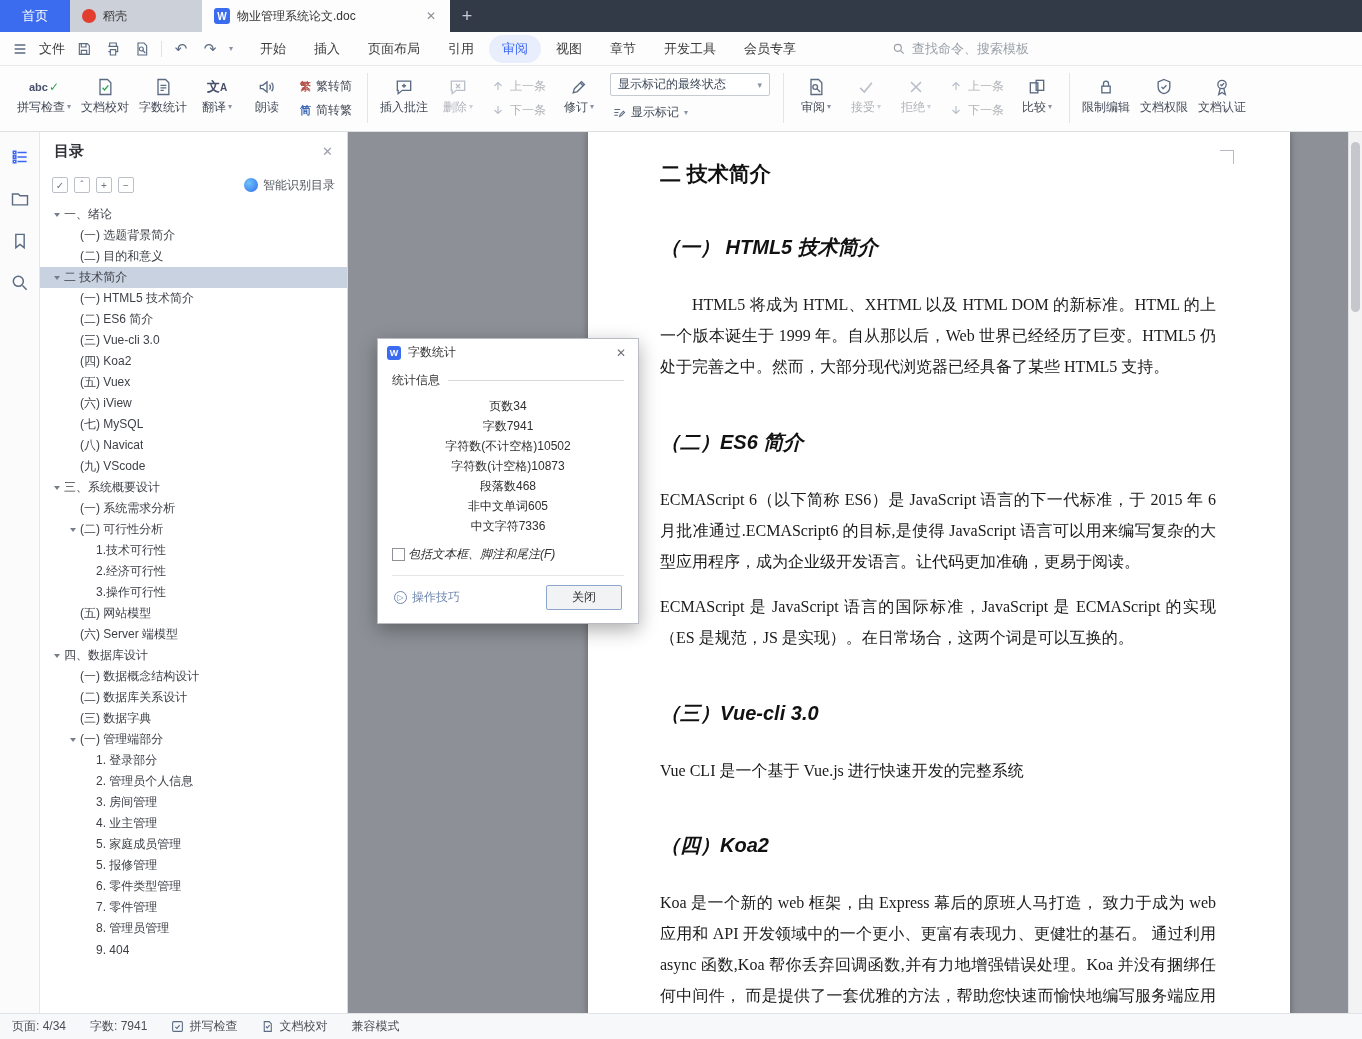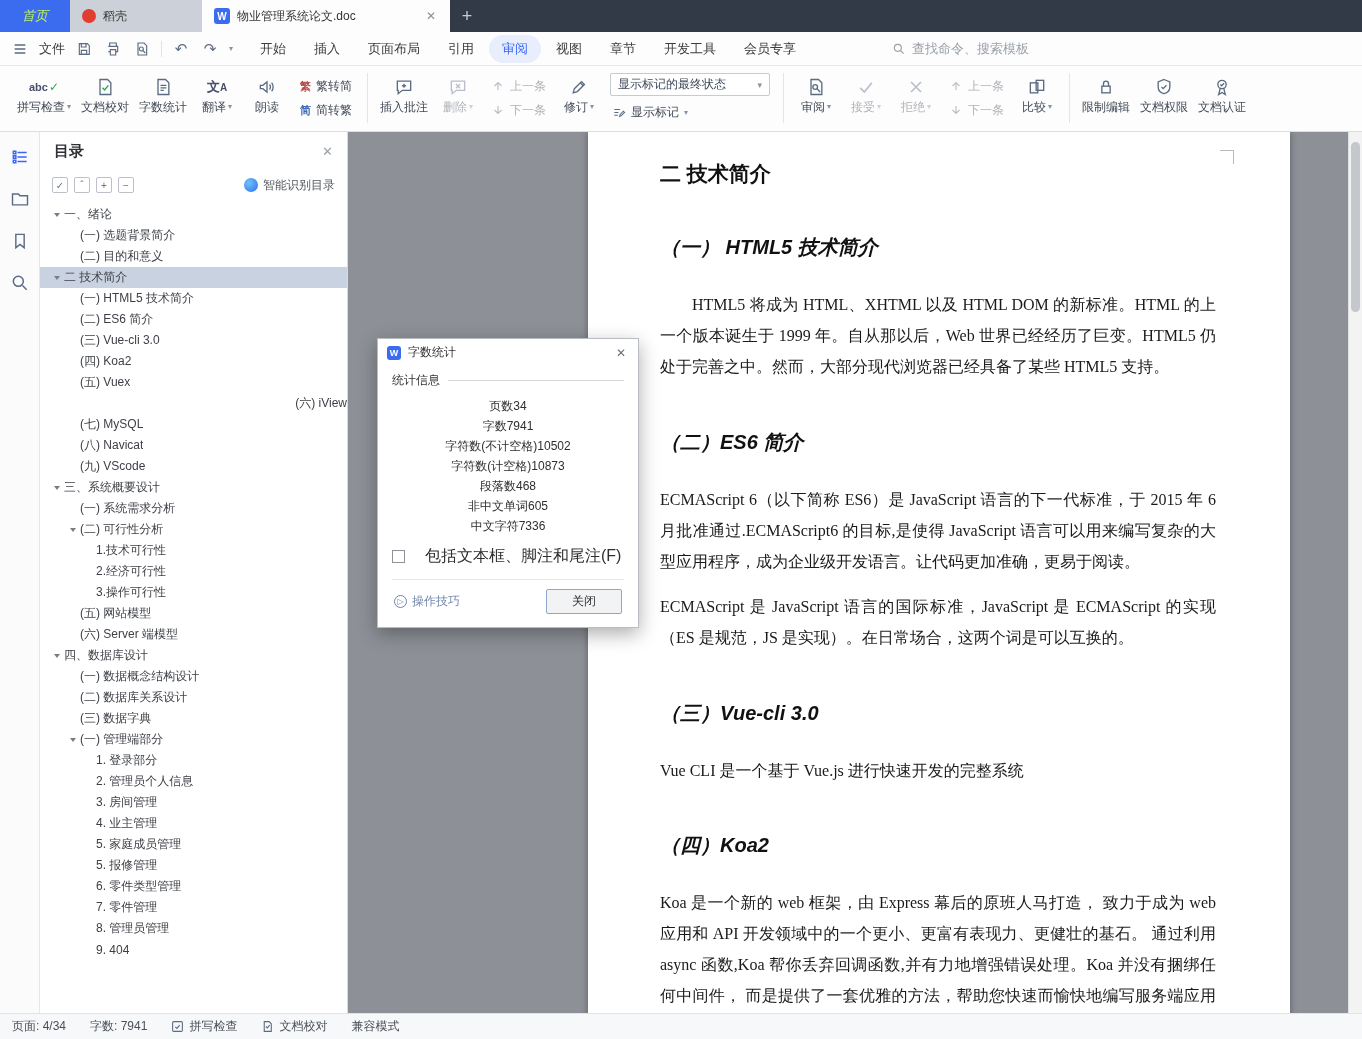--- a/index.html
+++ b/index.html
@@ -2,21 +2,21 @@
 <html><head>
 <meta charset="utf-8">
 <style>
   *{margin:0;padding:0;box-sizing:border-box;}
   html,body{width:1362px;height:1039px;}
   body{font-family:"Liberation Sans","DejaVu Sans",sans-serif;font-size:12px;color:#333;overflow:hidden;background:#fff;}
   .app{width:1362px;height:1039px;display:flex;flex-direction:column;}
 
   
   .tabbar{height:32px;background:#323947;display:flex;align-items:stretch;flex:none;}
-  .home-btn{width:70px;background:#3b6cf0;color:#bef264;display:flex;align-items:center;justify-content:center;font-size:13px;cursor:pointer;font-style:italic;}
+  .home-btn{width:70px;background:#3b6cf0;color:#ffffff;display:flex;align-items:center;justify-content:center;font-size:13px;cursor:pointer;}
   .tab{display:flex;align-items:center;gap:7px;padding:0 12px;font-size:12px;cursor:pointer;}
   .tab.docer{background:#ccd0d8;color:#333;width:132px;}
   .tab.doc{background:#fdfdfd;color:#333;width:248px;}
   .docer-logo{width:14px;height:14px;border-radius:50%;background:#e23e2f;flex:none;}
   .wps-logo{width:16px;height:16px;border-radius:3px;background:#3b6cf0;color:#fff;font-size:10px;font-weight:bold;display:flex;align-items:center;justify-content:center;flex:none;}
   .tab-title{white-space:nowrap;overflow:hidden;text-overflow:ellipsis;flex:1;}
   .tab-close{color:#8a8f99;font-size:12px;padding:0 2px;}
   .new-tab{width:34px;color:#c6cbd4;font-size:18px;display:flex;align-items:center;justify-content:center;cursor:pointer;}
 
   
@@ -85,21 +85,21 @@
 
   
   .dialog{position:absolute;left:377px;top:206px;width:262px;background:#fff;border:1px solid #b9bcc2;box-shadow:0 6px 18px rgba(0,0,0,.32);z-index:20;}
   .dialog-titlebar{height:27px;display:flex;align-items:center;gap:7px;padding:0 9px;}
   .dialog-title{font-size:12px;color:#333;}
   .dialog-close{margin-left:auto;color:#6b7077;font-size:12px;cursor:pointer;padding:0 3px;}
   .dialog-body{padding:2px 14px 10px;}
   .group-header{display:flex;align-items:center;font-size:12px;color:#333;margin:4px 0 7px;}
   .group-header::after{content:"";flex:1;height:1px;background:#d8d8d8;margin-left:8px;}
   .stat-row{display:flex;justify-content:center;align-items:center;height:20px;font-size:12px;color:#2f2f2f;padding:0 2px;}
-  .checkbox-row{display:flex;align-items:center;gap:20px;margin:10px 0 12px;font-size:16px;color:#2f2f2f;cursor:pointer;}
+  .checkbox-row{display:flex;align-items:center;gap:3px;margin:10px 0 12px;font-size:12px;color:#2f2f2f;cursor:pointer;font-style:italic;}
   .checkbox{width:13px;height:13px;border:1px solid #8f9399;background:#fff;flex:none;}
   .dialog-footer{display:flex;align-items:center;border-top:1px solid #e6e6e6;padding:9px 2px 3px;}
   .tips-link{display:flex;align-items:center;gap:5px;color:#6f86ad;font-size:12px;cursor:pointer;}
   .tips-ic{width:13px;height:13px;border:1px solid #6f86ad;border-radius:50%;display:flex;align-items:center;justify-content:center;font-size:8px;color:#6f86ad;}
   .close-btn{margin-left:auto;width:76px;height:25px;background:#f2f3f5;border:1px solid #8fa6cc;border-radius:2px;font-size:12px;color:#2f2f2f;cursor:pointer;font-family:inherit;}
 
   
   .statusbar{height:26px;background:#f7f8f9;border-top:1px solid #e2e3e6;display:flex;align-items:center;gap:24px;padding:0 12px;font-size:12px;color:#4a4f57;flex:none;}
   .sb-item{display:flex;align-items:center;gap:5px;cursor:pointer;white-space:nowrap;}
   svg{display:block;}
@@ -508,21 +508,21 @@
             <span class="tree-label">(四) Koa2</span>
           </div>
 
           <div class="tree-item" style="padding-left: 26px;">
             <span class="tree-chevron">
               <span class="tri"></span>
             </span>
             <span class="tree-label">(五) Vuex</span>
           </div>
 
-          <div class="tree-item" style="padding-left: 26px; justify-content: flex-end;">
+          <div class="tree-item" style="padding-left: 26px;">
             <span class="tree-chevron">
               <span class="tri"></span>
             </span>
             <span class="tree-label">(六) iView</span>
           </div>
 
           <div class="tree-item" style="padding-left: 26px;">
             <span class="tree-chevron">
               <span class="tri"></span>
             </span>

